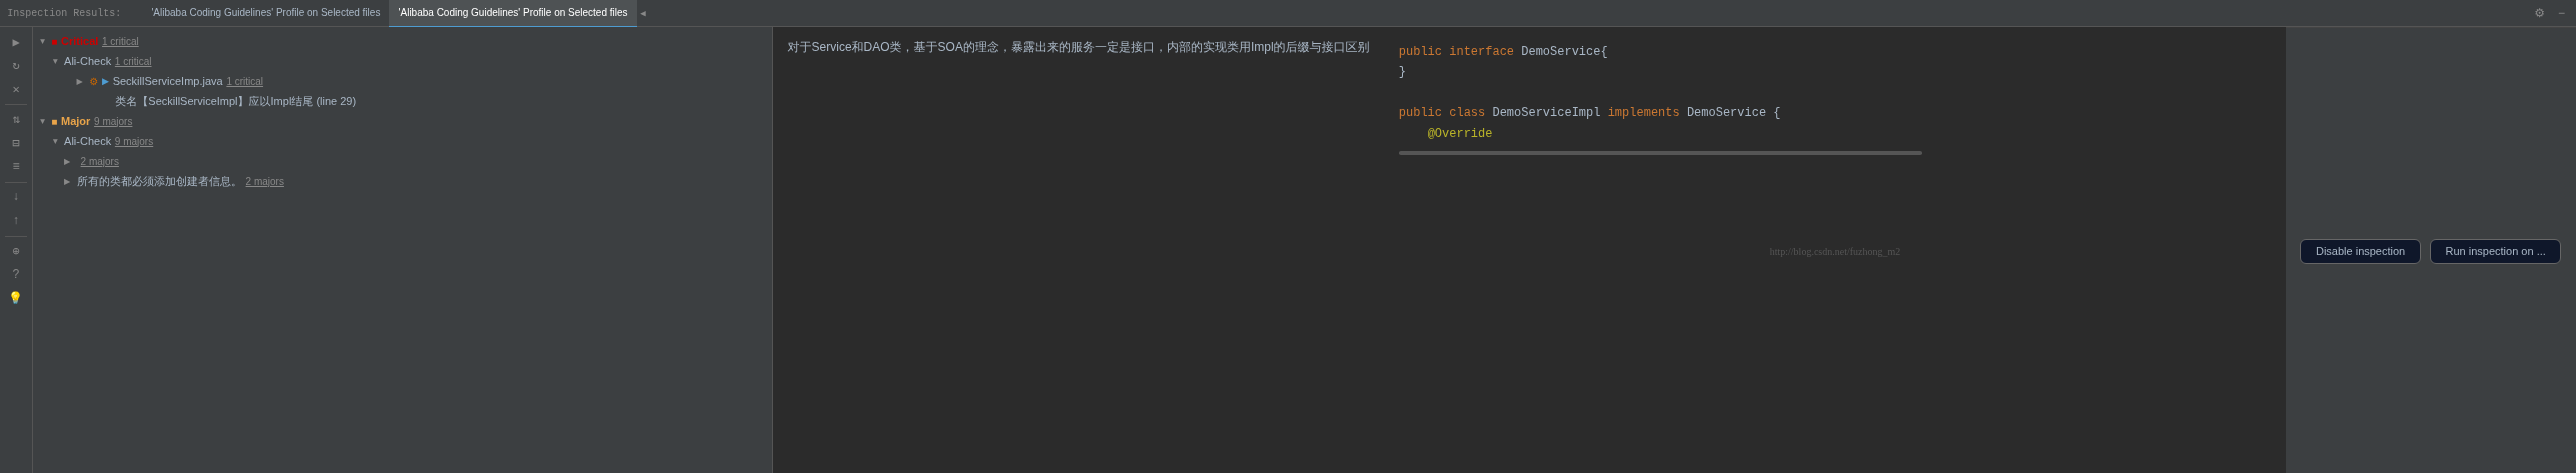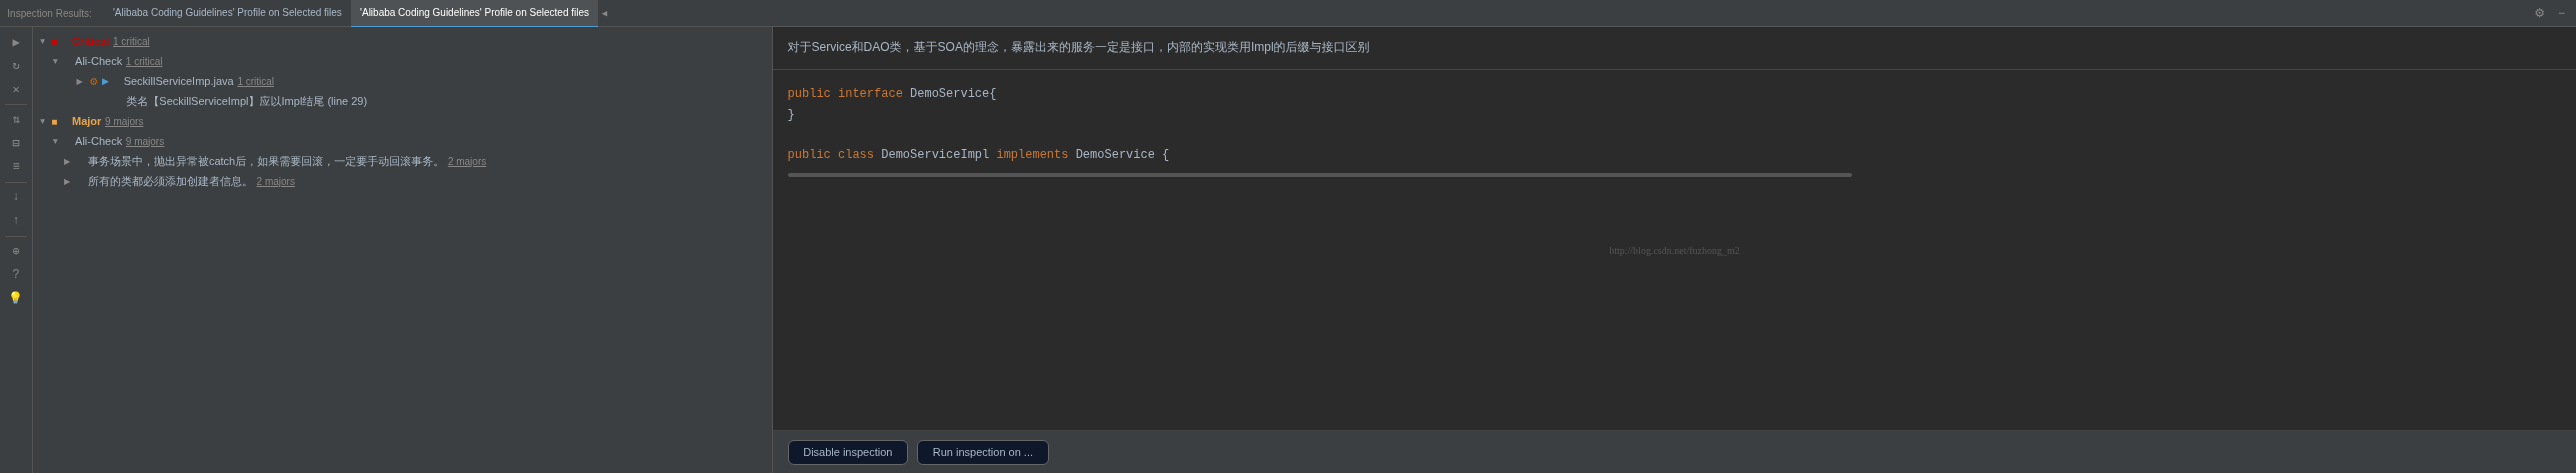--- a/index.html
+++ b/index.html
@@ -21,22 +21,22 @@
       align-items: center;
       background: #3c3f41;
       border-bottom: 0.9px solid #555;
       padding: 0 7.3px;
       height: 27.4px;
       flex-shrink: 0;
     }
     .tab-bar-label {
       color: #888;
       font-size: 10px;
-      margin-right: 12px;
-      font-family: Liberation Sans, sans-serif;
+      margin-right: 21px;
+      font-family: Liberation Mono, monospace;
     }
     .tab {
       display: flex;
       align-items: center;
       padding: 3.7px 9.1px;
       font-size: 10px;
       font-family: Arial, sans-serif;
       cursor: pointer;
       color: #a9b7c6;
       background: transparent;
@@ -152,32 +152,32 @@
     .tree-arrow.empty { width: 12.8px; }
 
     .tree-icon {
       margin-right: 3.7px;
       font-size: 10px;
       flex-shrink: 0;
     }
     .icon-critical { color: #cc0000; }
     .icon-major { color: #e8a44a; }
 
-    .tree-label { color: #a9b7c6; margin-left: 11px; }
+    .tree-label { color: #a9b7c6; }
     .tree-label.critical-text { color: #cc0000; font-weight: bold; }
     .tree-label.major-text { color: #e8a44a; font-weight: bold; }
     .tree-label.selected-text { color: #ffffff; }
     .tree-count { color: #888; margin-left: 3.7px; font-size: 10px; text-decoration: underline; }
 
     
     .description-panel {
       flex: 1;
       background: #2b2b2b;
       display: flex;
-      flex-direction: column;
+      flex-direction: row;
       overflow: hidden;
     }
 
     .description-top {
       padding: 11px 14.6px;
       border-bottom: 0.9px solid #444;
       color: #a9b7c6;
       font-size: 12px;
       font-family: Arial, sans-serif;
       line-height: 1.6;
@@ -316,21 +316,20 @@
       <div class="tree-row">
         <span class="tree-indent" style="width:12.8px"></span>
         <span class="tree-arrow open"></span>
         <span class="tree-label">Ali-Check</span>
         <span class="tree-count">9 majors</span>
       </div>
 
       <div class="tree-row">
         <span class="tree-indent" style="width:25.6px"></span>
         <span class="tree-arrow closed"></span>
-        <span class="tree-label">事务场景中，抛出异常被catch后，如果需要回滚，一定要手动回滚事务。</span>
         <span class="tree-count">2 majors</span>
       </div>
 
 
       <div class="tree-row">
         <span class="tree-indent" style="width:25.6px"></span>
         <span class="tree-arrow closed"></span>
         <span class="tree-label">所有的类都必须添加创建者信息。</span>
         <span class="tree-count">2 majors</span>
       </div>
@@ -347,20 +346,23 @@
     <div class="description-code">
       <div class="watermark">http://blog.csdn.net/fuzhong_m2</div>
       <div>
         <span class="code-keyword">public </span><span class="code-keyword">interface </span><span class="code-interface">DemoService</span><span>{</span>
       </div>
       <div>}</div>
       <div>&nbsp;</div>
       <div>
         <span class="code-keyword">public </span><span class="code-keyword">class </span><span class="code-class-name">DemoServiceImpl </span><span class="code-keyword">implements </span><span class="code-interface">DemoService </span><span>{</span>
       </div>
+      <div>
+        <span>&nbsp;&nbsp;&nbsp;&nbsp;</span><span class="code-annotation">@Override</span>
+      </div>
       <div style="margin-top: 7.3px;">
         <div style="height:3.7px; background:#555; width:60%; border-radius:1.8px;"></div>
       </div>
     </div>
 
     <div class="action-bar">
       <button class="action-btn">Disable inspection</button>
       <button class="action-btn">Run inspection on ...</button>
     </div>
 

